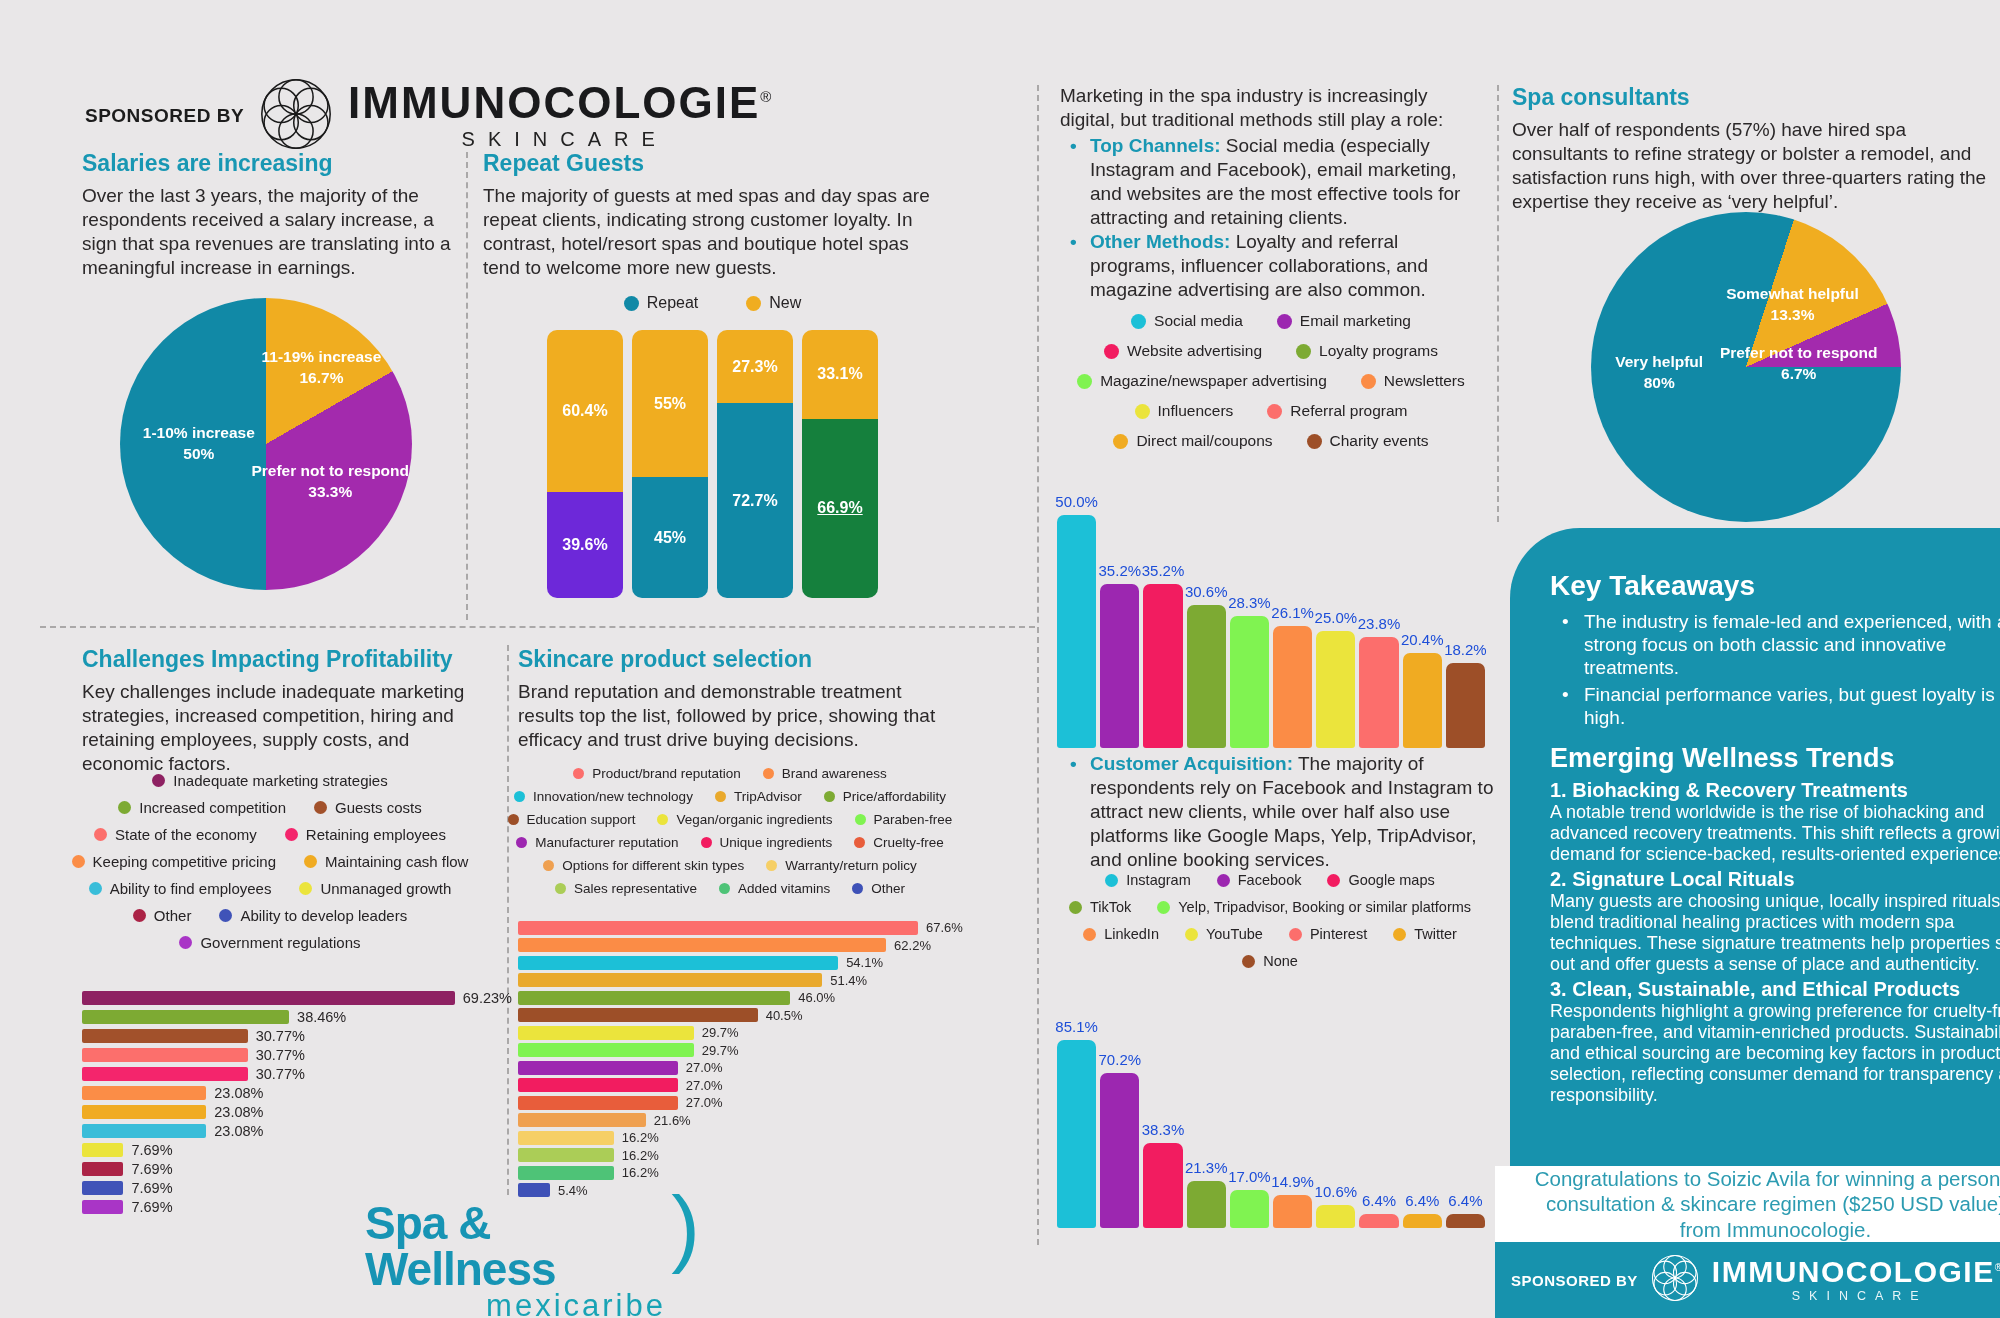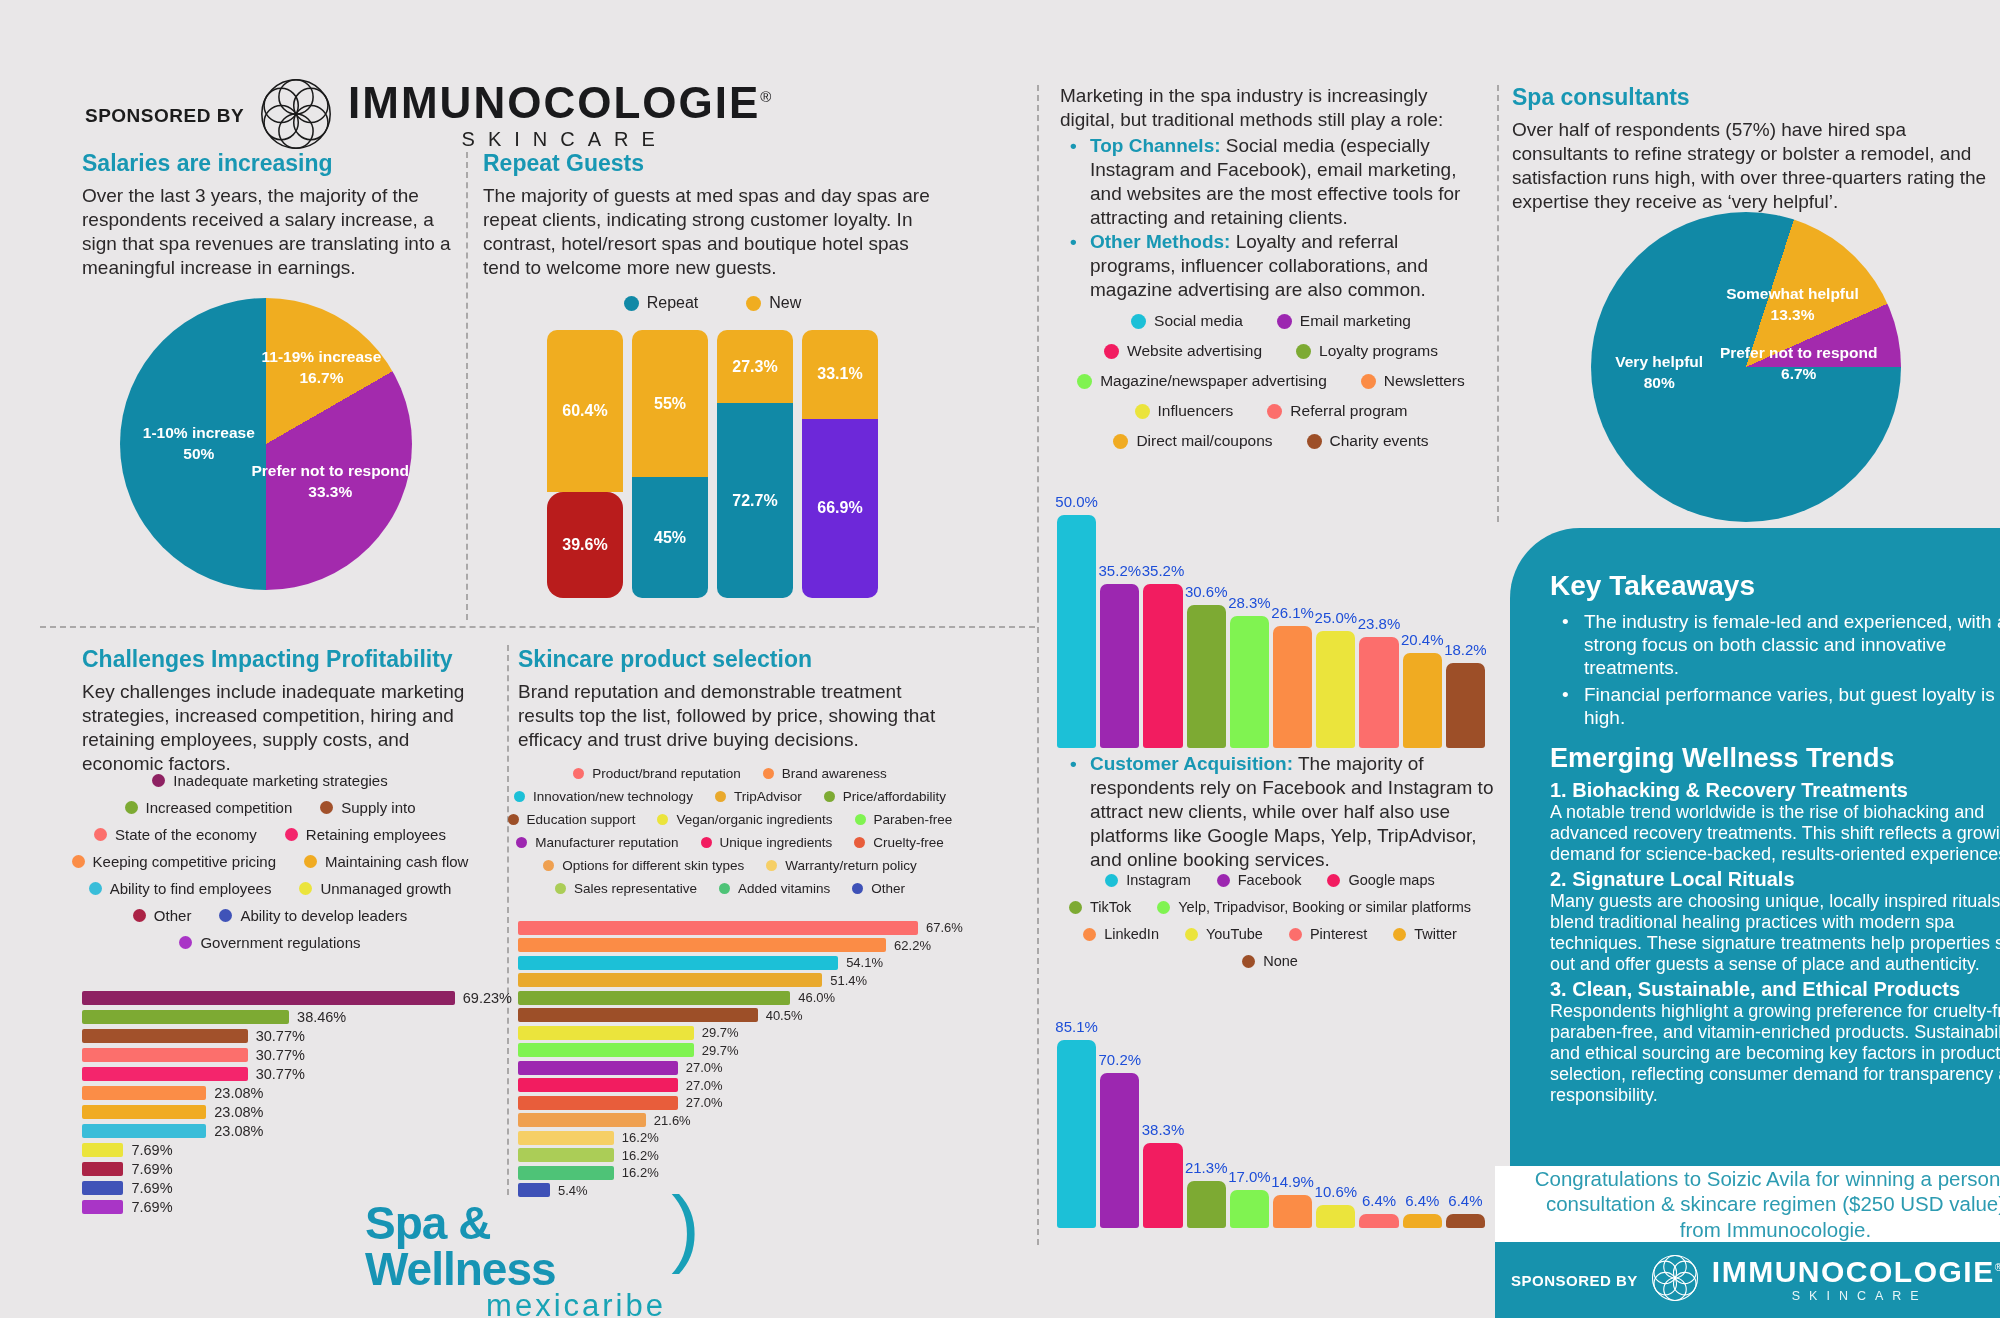--- a/index.html
+++ b/index.html
@@ -159,33 +159,33 @@
       <div class="lg-label">Repeat</div>
     </div>
     <div class="lg-item">
       <div class="lg-dot" style="background: rgb(240, 173, 32);"></div>
       <div class="lg-label">New</div>
     </div>
   </div>
 <div class="abs stack" style="left:547px;top:330px;width:331px;height:268px;">
     <div class="sbar">
       <div class="seg" style="height: 60.4%; background: rgb(240, 173, 32);">60.4%</div>
-      <div class="seg" style="height: 39.6%; background: #b91c1c; border-radius: 16px;">39.6%</div>
+      <div class="seg" style="height: 39.6%; background: #6d28d9;">39.6%</div>
     </div>
     <div class="sbar">
       <div class="seg" style="height: 55%; background: rgb(240, 173, 32);">55%</div>
       <div class="seg" style="height: 45%; background: rgb(17, 137, 166);">45%</div>
     </div>
     <div class="sbar">
       <div class="seg" style="height: 27.3%; background: rgb(240, 173, 32);">27.3%</div>
       <div class="seg" style="height: 72.7%; background: rgb(17, 137, 166);">72.7%</div>
     </div>
     <div class="sbar">
       <div class="seg" style="height: 33.1%; background: rgb(240, 173, 32);">33.1%</div>
-      <div class="seg" style="height: 66.9%; background: #6d28d9;">66.9%</div>
+      <div class="seg" style="height: 66.9%; background: #15803d; text-decoration: underline;">66.9%</div>
     </div>
   </div>
 
 <div class="abs" style="left:82px;top:646px;width:405px;">
   <h2 class="sec-title">Challenges Impacting Profitability</h2>
   <p class="sec-body">Key challenges include inadequate marketing strategies, increased competition, hiring and retaining employees, supply costs, and economic factors.</p>
 </div>
 <div class="abs challenges-legend" style="left:55px;top:772px;width:430px;">
     <div class="lg-row">
       <div class="lg-item">
@@ -193,21 +193,21 @@
         <div class="lg-label">Inadequate marketing strategies</div>
       </div>
     </div>
     <div class="lg-row">
       <div class="lg-item">
         <div class="lg-dot" style="background: rgb(125, 170, 51);"></div>
         <div class="lg-label">Increased competition</div>
       </div>
       <div class="lg-item">
         <div class="lg-dot" style="background: rgb(162, 81, 43);"></div>
-        <div class="lg-label">Supply into</div>
+        <div class="lg-label">Guests costs</div>
       </div>
     </div>
     <div class="lg-row">
       <div class="lg-item">
         <div class="lg-dot" style="background: rgb(252, 111, 108);"></div>
         <div class="lg-label">State of the economy</div>
       </div>
       <div class="lg-item">
         <div class="lg-dot" style="background: rgb(244, 37, 108);"></div>
         <div class="lg-label">Retaining employees</div>

